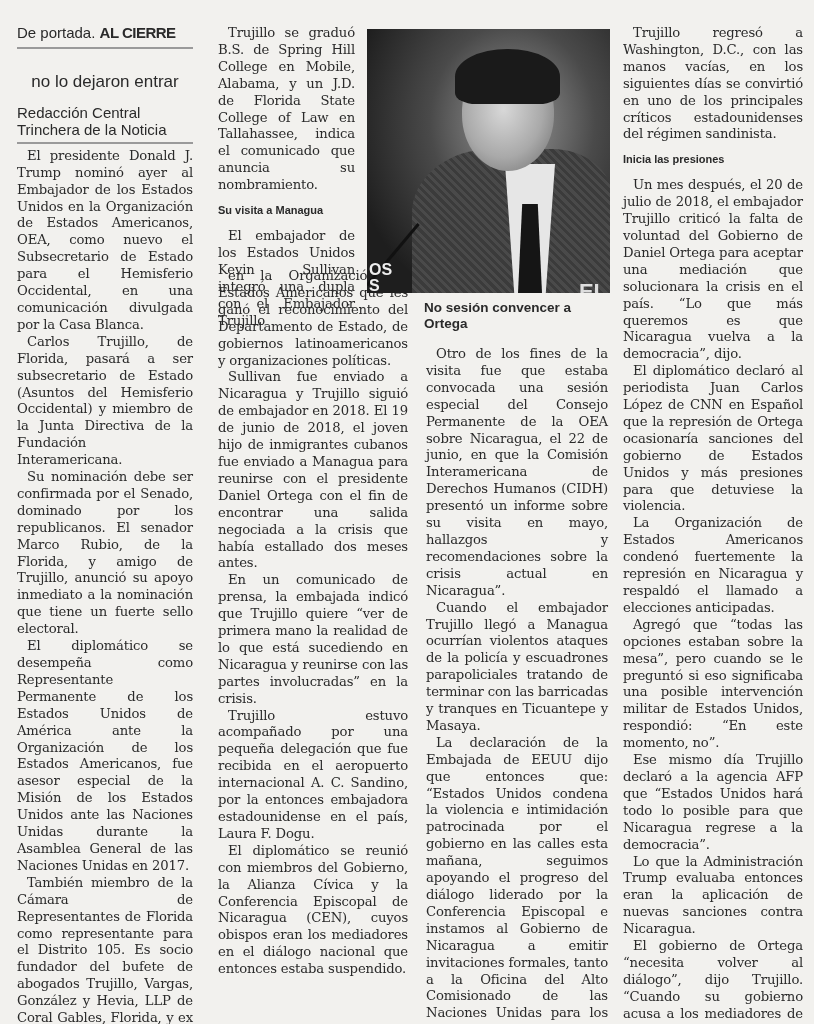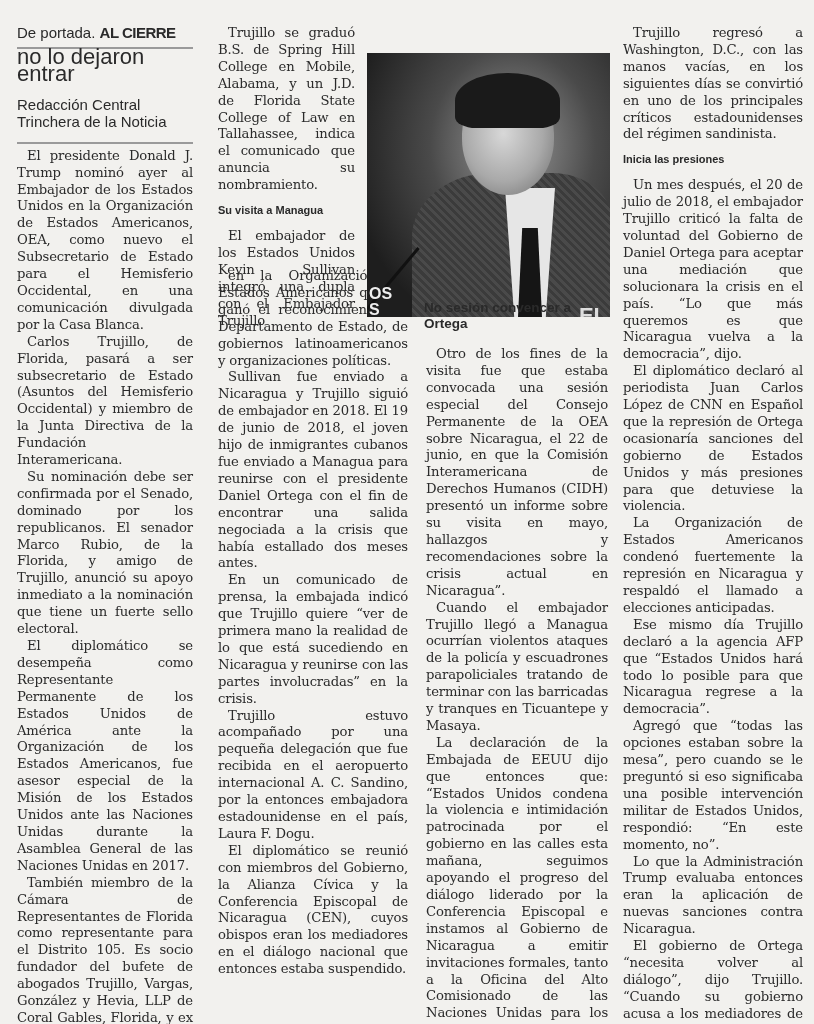--- a/index.html
+++ b/index.html
@@ -26,38 +26,37 @@
   .section-header {
     font-family:"Liberation Sans",sans-serif;
     font-size:15px; margin-top:25px;
     padding-bottom:5px;
     border-bottom:2px solid #9a9a9a;
     letter-spacing:0;
   }
   .section-header b { font-family:"Liberation Sans",sans-serif; font-weight:bold; letter-spacing:-0.5px; }
   .headline {
     font-family:"Liberation Sans",sans-serif;
-    font-size:22px; text-align:left; letter-spacing:0;
+    font-size:17px; text-align:center; margin-top:25px; letter-spacing:0;
   }
   .byline {
     font-family:"Liberation Sans",sans-serif;
     font-size:15px; line-height:17px; margin-top:13px;
-    padding-bottom:12px; border-bottom:2px solid #9a9a9a;
+    padding-bottom:4px; border-bottom:2px solid #9a9a9a;
     letter-spacing:0; text-align:left; margin-bottom:4px;
   }
   .subhead {
     font-family:"Liberation Sans",sans-serif;
     font-weight:bold; font-size:11px; margin:8px 0 9px 0;
     text-align:left; letter-spacing:0;
   }
   .photo {
     position:absolute; left:367px; top:29px; width:243px; height:264px;
     background: radial-gradient(ellipse at 60% 35%, #9a9a9a 0%, #4a4a4a 40%, #1e1e1e 80%);
     overflow:hidden;
-    margin-top:24px;
   }
   .photo .face {
     position:absolute; left:95px; top:30px; width:92px; height:112px;
     border-radius:45% 45% 50% 50%;
     background: radial-gradient(ellipse at 45% 45%, #d8d8d8 0%, #a9a9a9 55%, #6a6a6a 100%);
   }
   .photo .hair {
     position:absolute; left:88px; top:20px; width:105px; height:55px;
     border-radius:50% 50% 20% 20%;
     background:#1a1a1a;
@@ -162,18 +161,18 @@
 
 <div class="col" id="col4">
   <div>
       <p>Trujillo regresó a Washington, D.C., con las manos vacías, en los siguientes días se convirtió en uno de los principales críticos estadounidenses del régimen sandinista.</p>
     </div>
   <div class="subhead">Inicia las presiones</div>
   <div>
       <p>Un mes después, el 20 de julio de 2018, el embajador Trujillo criticó la falta de voluntad del Gobierno de Daniel Ortega para aceptar una mediación que solucionara la crisis en el país. “Lo que más queremos es que Nicaragua vuelva a la democracia”, dijo.</p>
       <p>El diplomático declaró al periodista Juan Carlos López de CNN en Español que la represión de Ortega ocasionaría sanciones del gobierno de Estados Unidos y más presiones para que detuviese la violencia.</p>
       <p>La Organización de Estados Americanos condenó fuertemente la represión en Nicaragua y respaldó el llamado a elecciones anticipadas.</p>
+      <p>Agregó que “todas las opciones estaban sobre la mesa”, pero cuando se le preguntó si eso significaba una posible intervención militar de Estados Unidos, respondió: “En este momento, no”.</p>
       <p>Ese mismo día Trujillo declaró a la agencia AFP que “Estados Unidos hará todo lo posible para que Nicaragua regrese a la democracia”.</p>
-      <p>Agregó que “todas las opciones estaban sobre la mesa”, pero cuando se le preguntó si eso significaba una posible intervención militar de Estados Unidos, respondió: “En este momento, no”.</p>
       <p>Lo que la Administración Trump evaluaba entonces eran la aplicación de nuevas sanciones contra Nicaragua.</p>
       <p>El gobierno de Ortega “necesita volver al diálogo”, dijo Trujillo. “Cuando su gobierno acusa a los mediadores de ser terroristas, eso dificulta el regreso a las conversaciones”, dijo Trujillo.</p>
     </div>
 </div>
 
 </body></html>

